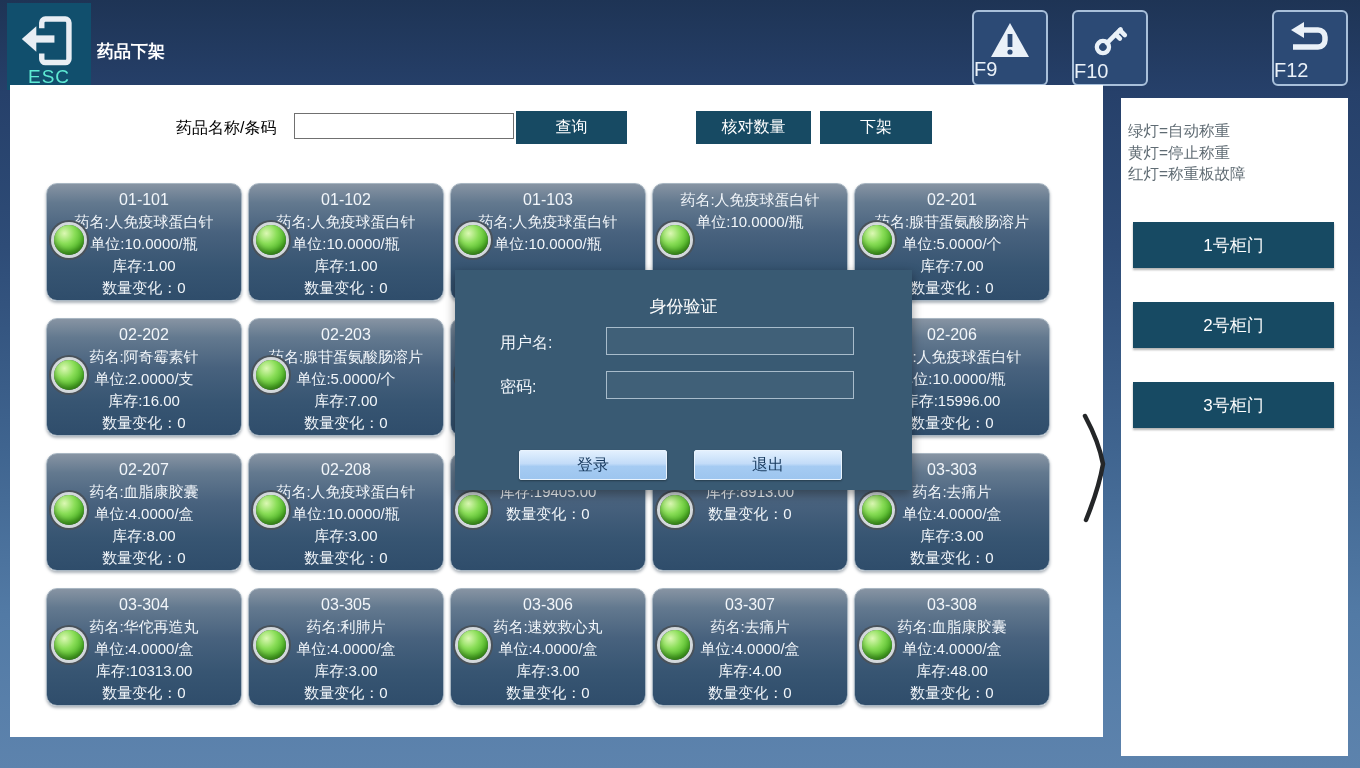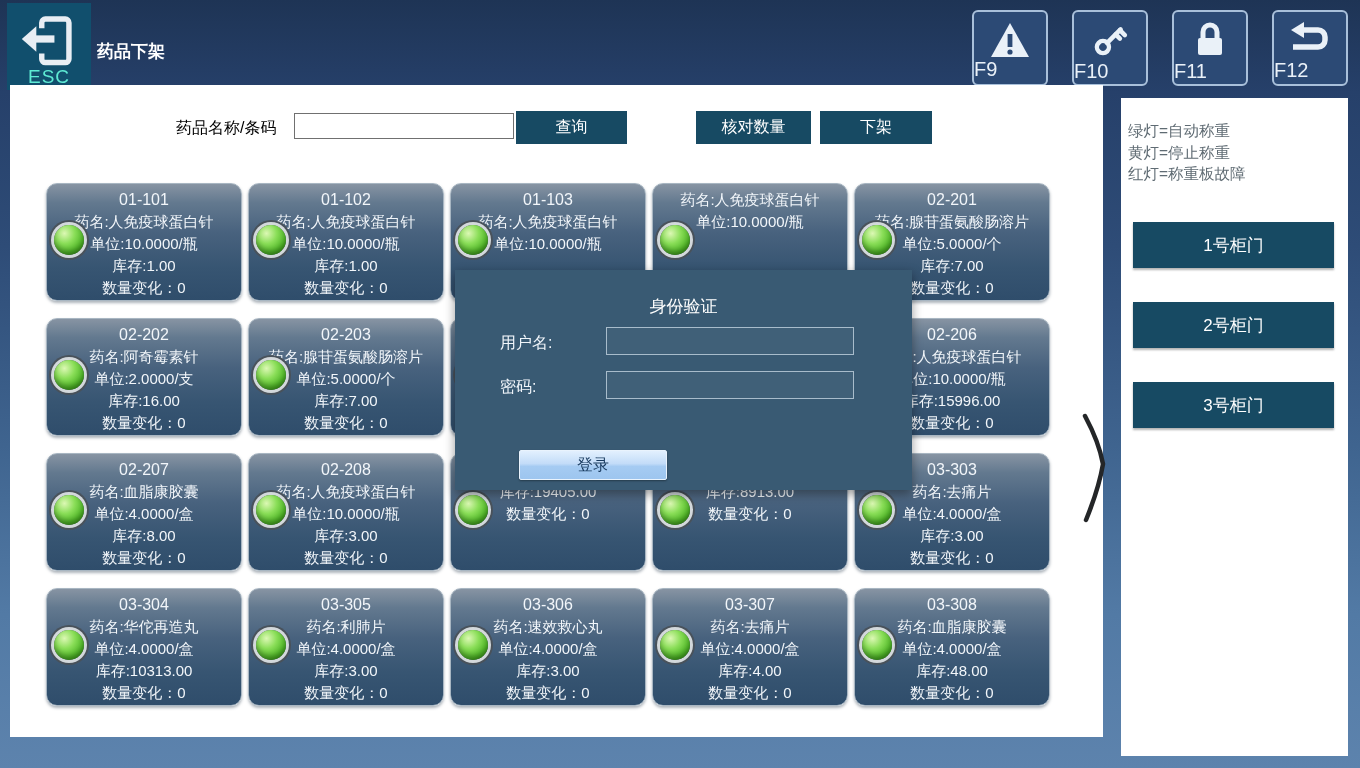--- a/index.html
+++ b/index.html
@@ -88,27 +88,20 @@
     <svg width="40" height="40" viewBox="0 0 40 40">
       <g transform="rotate(-45 20 20)" stroke="#eaf1f8" stroke-width="4.5" fill="none" stroke-linecap="round">
         <circle cx="10" cy="20" r="6"></circle>
         <line x1="16" y1="20" x2="35" y2="20"></line>
         <line x1="28" y1="20" x2="28" y2="26"></line>
         <line x1="34" y1="20" x2="34" y2="27"></line>
       </g>
     </svg>
     <span class="fk-label">F10</span>
   </button>
-  <button class="fkey fk11">
-    <svg width="40" height="40" viewBox="0 0 40 40">
-      <path d="M13 19 v-7 a7 7 0 0 1 14 0 v7" fill="none" stroke="#eaf1f8" stroke-width="5"></path>
-      <rect x="8" y="18" width="24" height="17" rx="2" fill="#eaf1f8"></rect>
-    </svg>
-    <span class="fk-label">F11</span>
-  </button>
   <button class="fkey fk12">
     <svg width="42" height="38" viewBox="0 0 42 38">
       <path d="M13 9 H29 a7 7 0 0 1 7 7 v3 a7 7 0 0 1 -7 7 H4" fill="none" stroke="#eaf1f8" stroke-width="5.5"></path>
       <path d="M15 1 L15 17 L2 9 Z" fill="#eaf1f8"></path>
     </svg>
     <span class="fk-label">F12</span>
   </button>
 
   <div class="main-panel">
     <span class="search-label">药品名称/条码</span>
@@ -313,15 +306,16 @@
     <button class="cab-btn cab3">3号柜门</button>
   </div>
 
   <div class="modal">
     <div class="modal-title">身份验证</div>
     <span class="m-label lbl-user">用户名:</span>
     <input class="m-input inp-user" type="text" value="" style="">
     <span class="m-label lbl-pass">密码:</span>
     <input class="m-input inp-pass" type="text" value="" style="">
     <button class="m-btn btn-login">登录</button>
+    <button class="m-btn btn-exit">退出</button>
   </div>
 
 </div>
 
 </body></html>

